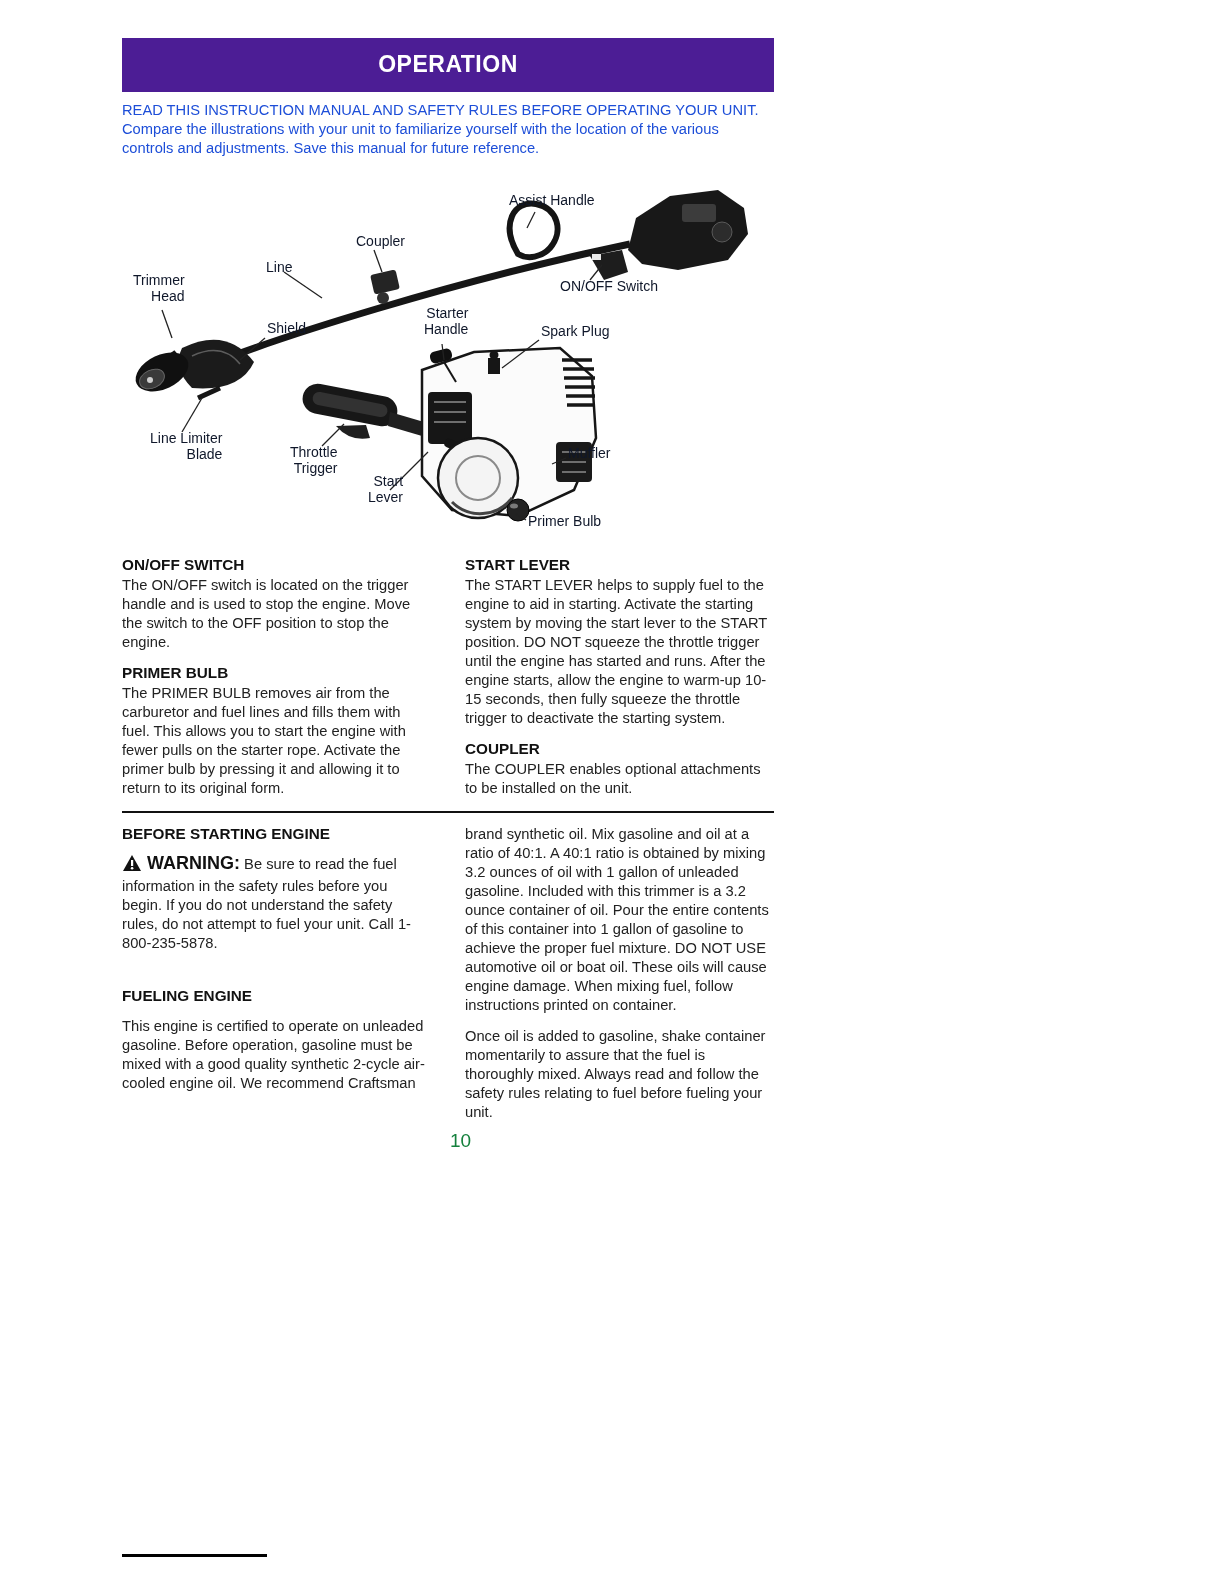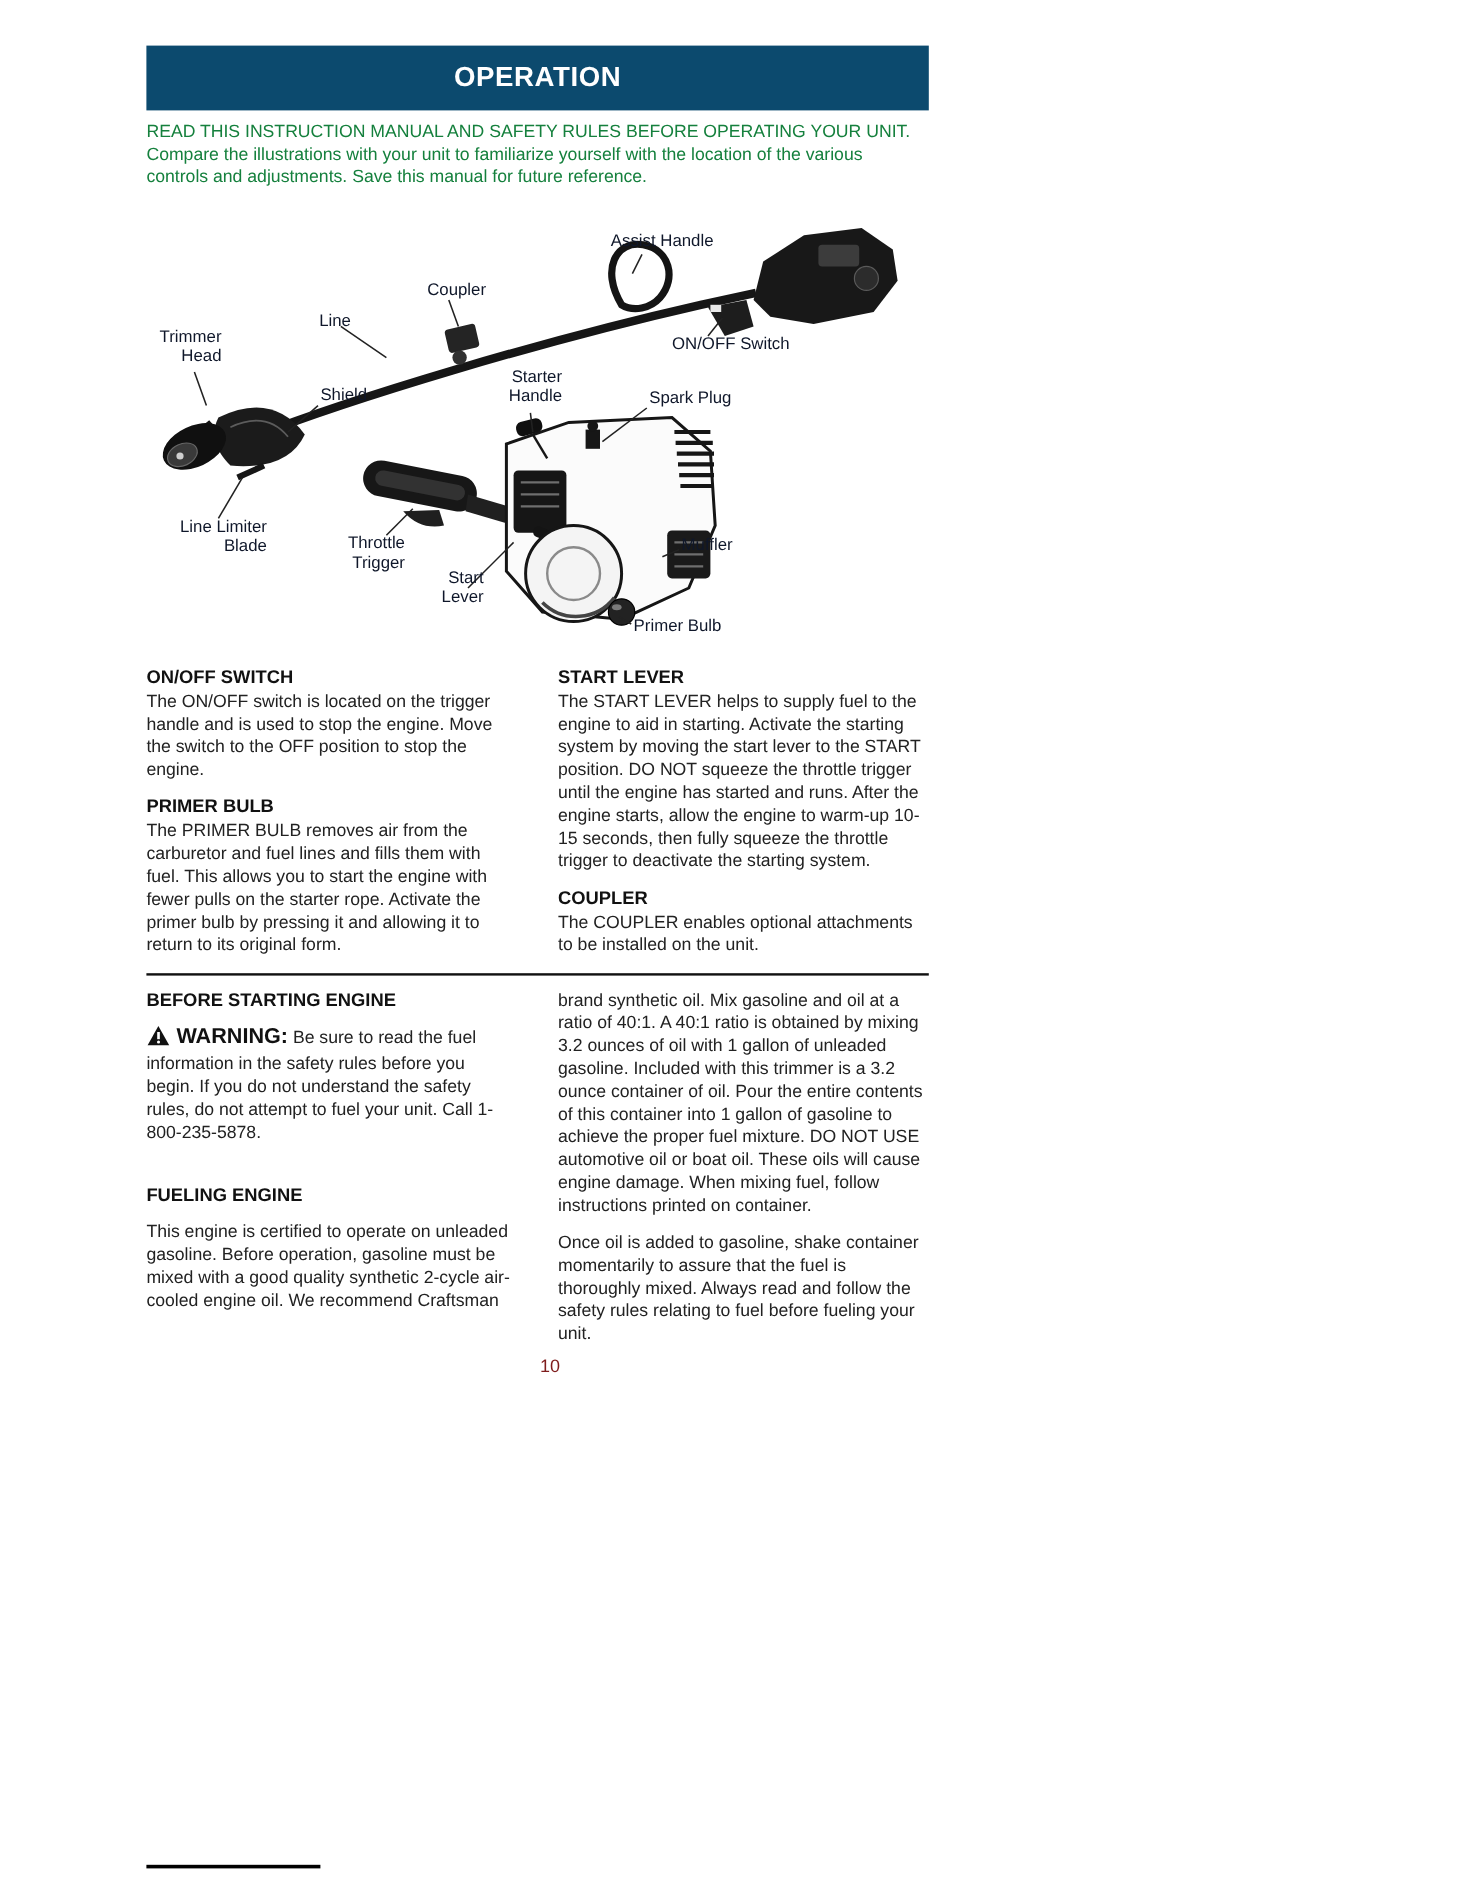--- a/index.html
+++ b/index.html
@@ -3,41 +3,41 @@
 <meta charset="utf-8">
 <style>
   * { margin:0; padding:0; box-sizing:border-box; }
   html,body { background:#fff; }
   .page {
     position:relative; width:1224px; height:1584px; background:#ffffff;
     font-family:"Liberation Sans", sans-serif; color:#1c1c1c; overflow:hidden;
   }
   .content { position:absolute; left:122px; top:38px; width:652px; }
   .header-bar {
-    background:#0c4a6e; color:#fff; text-align:center; font-weight:bold;
+    background:#4c1d95; color:#fff; text-align:center; font-weight:bold;
     font-size:23px; letter-spacing:0.5px; padding:13px 0 14px 0;
   }
   .h-main { font-weight:bold; font-size:15.5px; margin-top:15px; color:#111; }
-  .intro-body { font-size:14.7px; line-height:19px; margin-top:9px; color:#15803d; }
+  .intro-body { font-size:14.7px; line-height:19px; margin-top:9px; color:#1d4ed8; }
   .diagram { position:relative; height:368px; margin-top:18px; }
   .diagram svg { position:absolute; left:0; top:0; }
   .dlabel {
     position:absolute; font-size:14px; line-height:16px;
     white-space:pre-line; color:#0f172a;text-align:right;
   }
   .cols { display:flex; gap:34px; margin-top:12px; align-items:flex-start; }
   .col { width:309px; }
   .col h3 { font-size:15.3px; color:#111; margin-bottom:2px; }
   .col .gap { margin-top:12px; }
   .col p { font-size:14.7px; line-height:19px; color:#222; }
   .rule { border-top:2.5px solid #111; margin-top:13px; }
   .warn { margin-top:11px; font-size:14.7px; line-height:19px; color:#222; }
   .warn b { font-size:18px; color:#111; }
   .wicon { display:inline-block; vertical-align:-3px; margin-right:5px; }
-  .pagenum { font-size:15px; color:#7f1d1d; margin-top:8px; margin-left:328px; }
+  .pagenum { font-size:19px; color:#15803d; margin-top:8px; margin-left:328px; }
   .bottom-line { position:absolute; left:122px; top:1554px; width:145px; height:3px; background:#000; }
 </style>
 </head>
 <body>
 
 <div class="page">
   <div class="content">
 
     <div class="header-bar">
       <span>OPERATION</span>

